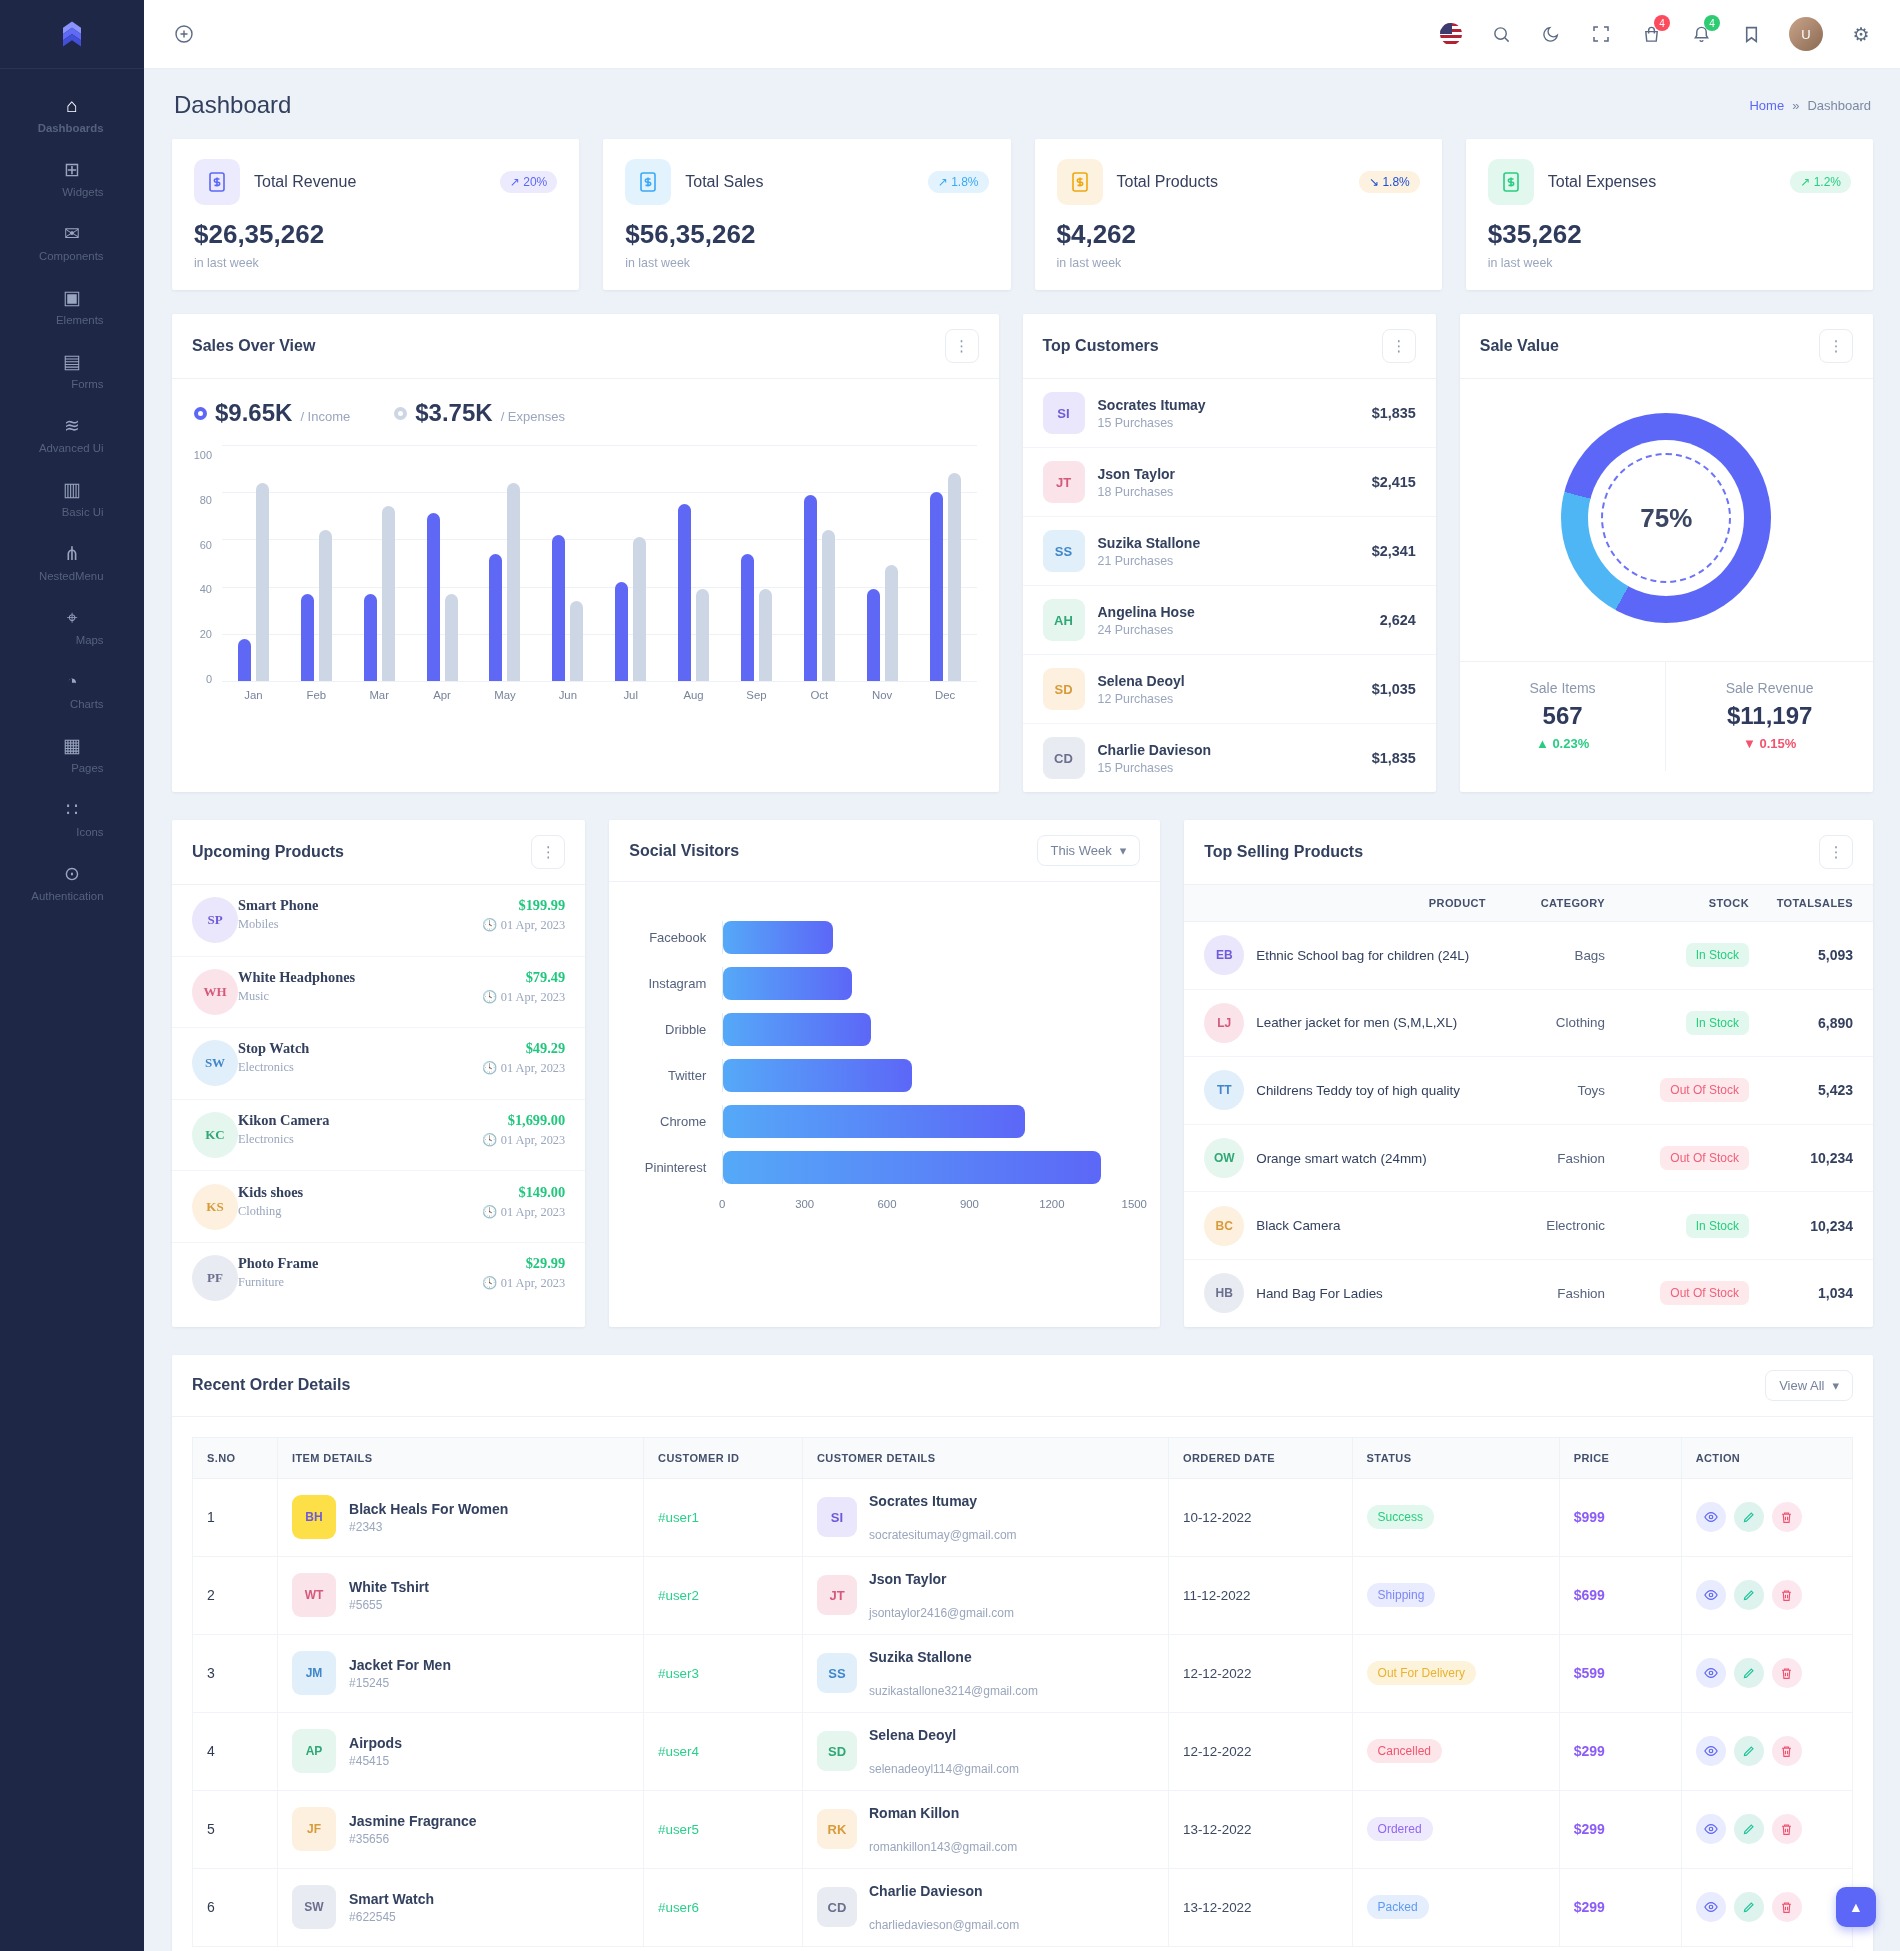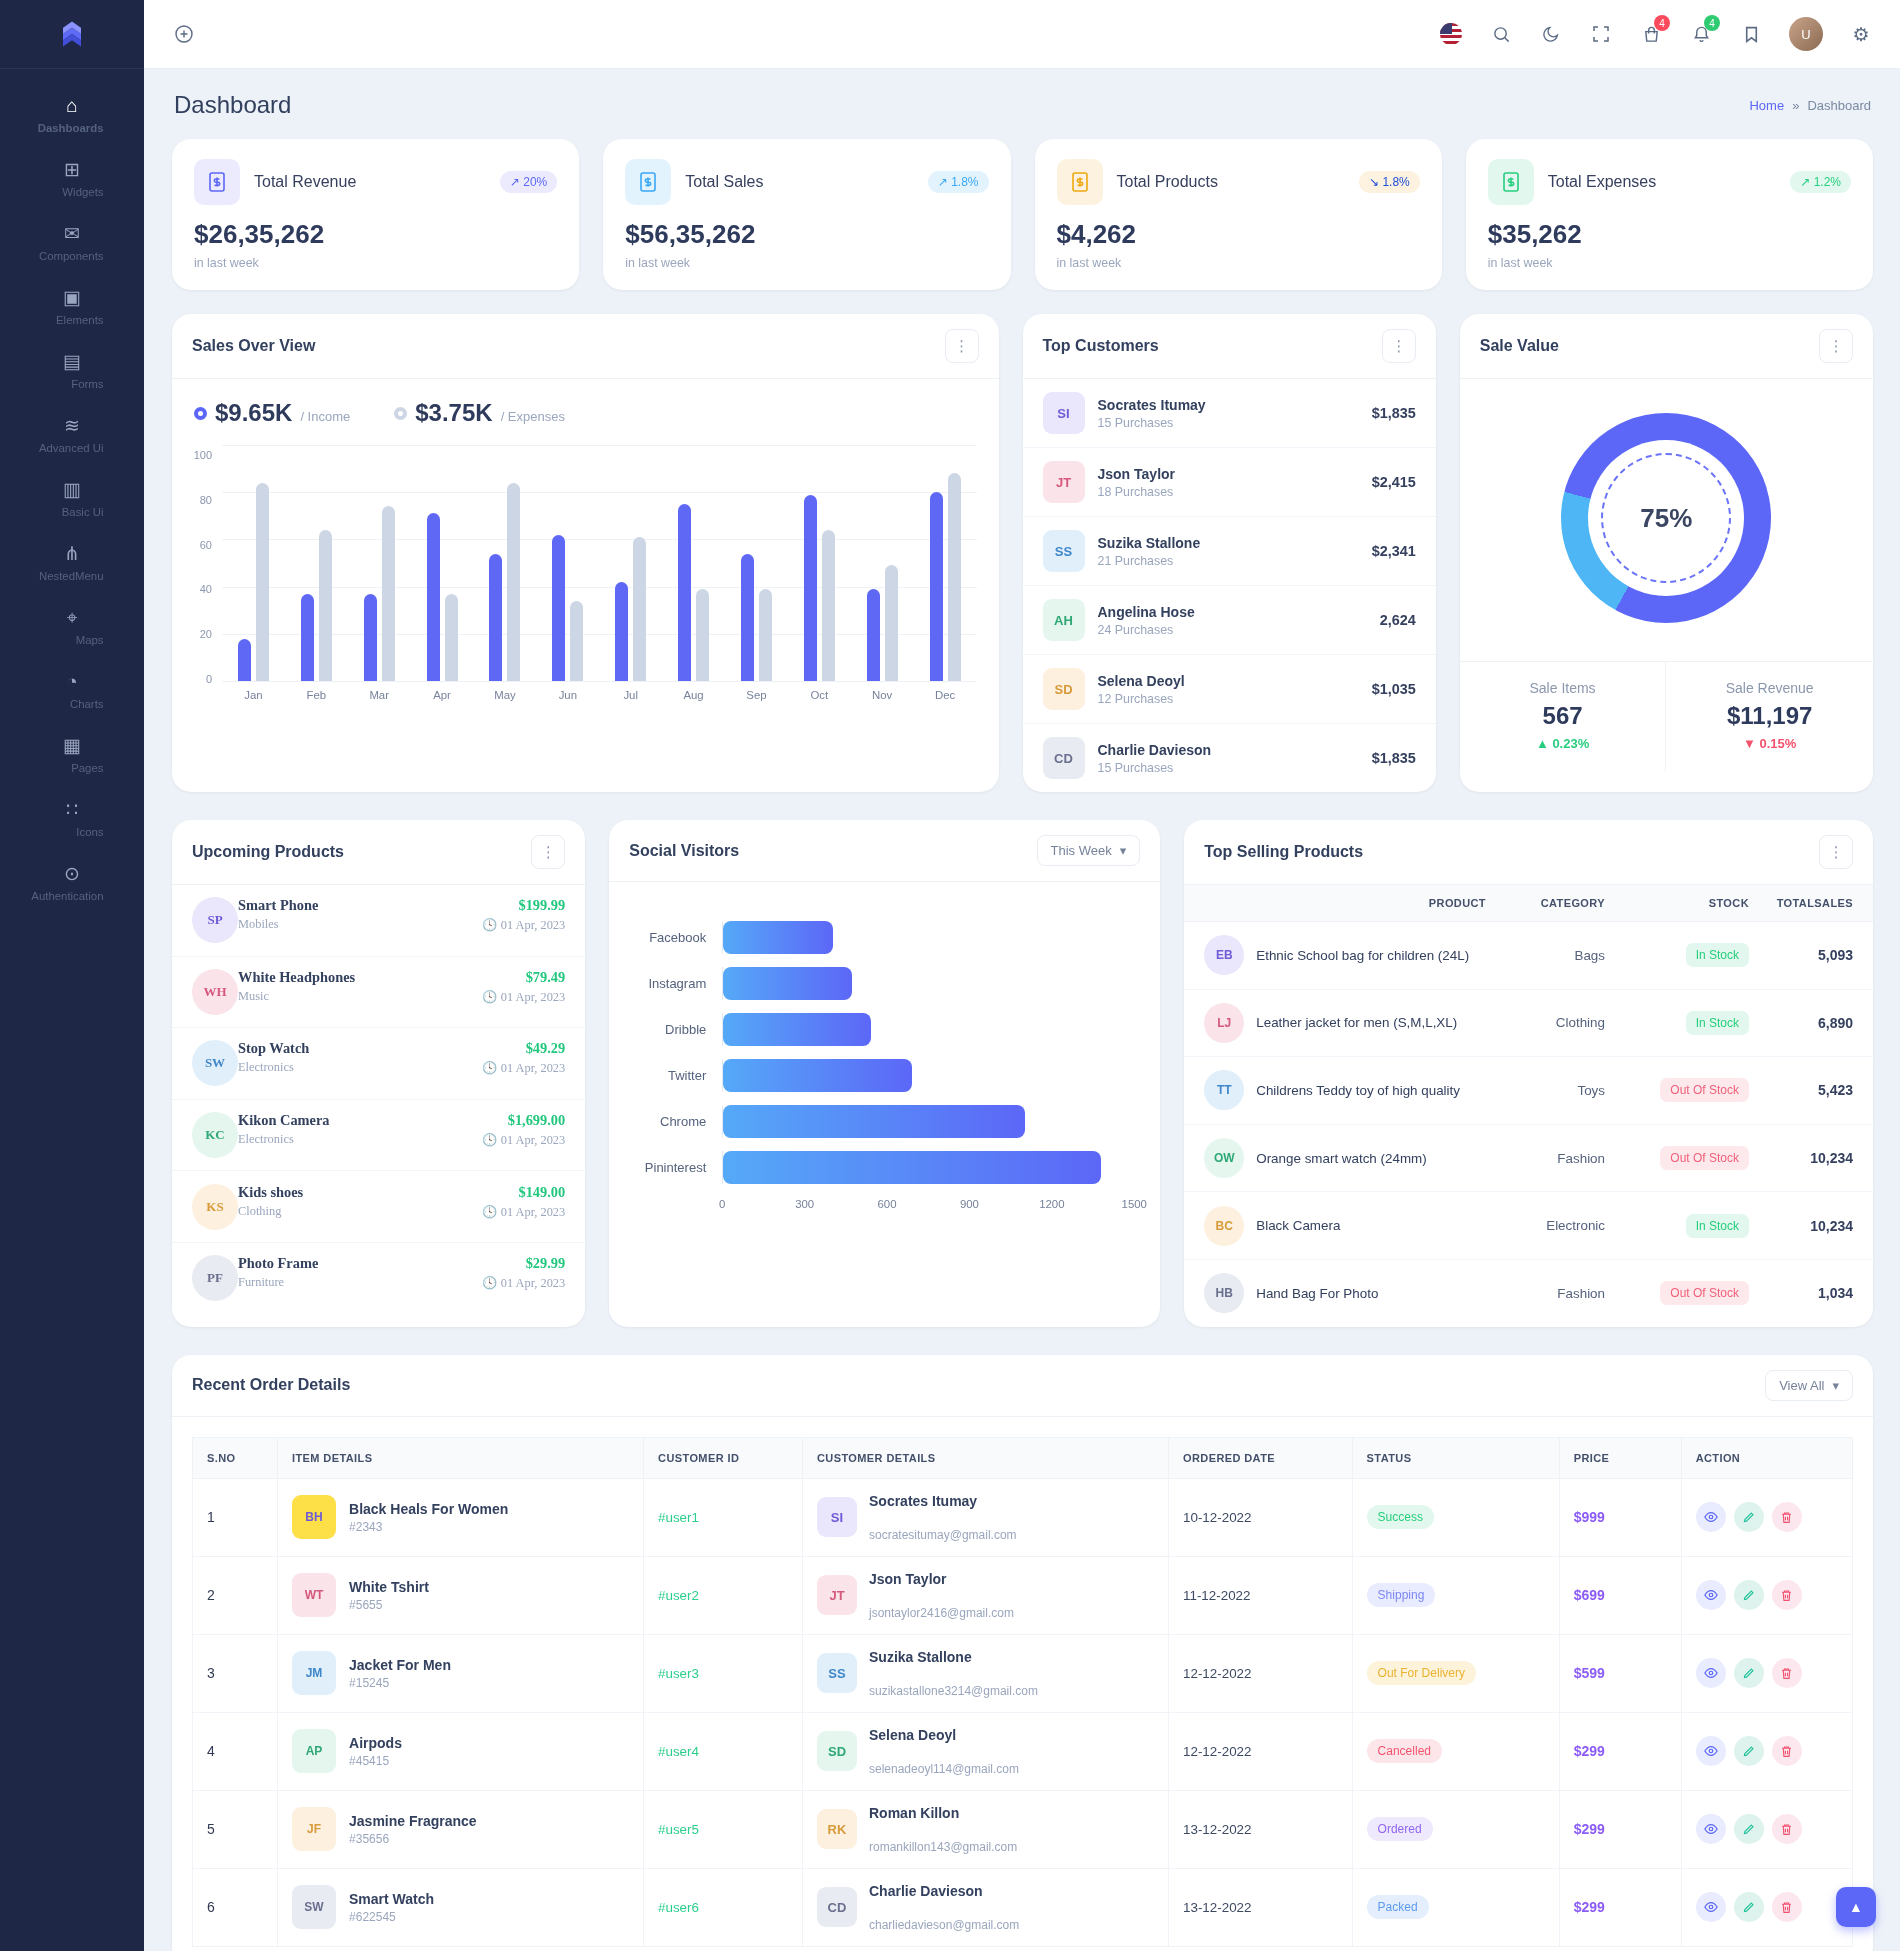--- a/index.html
+++ b/index.html
@@ -39,21 +39,21 @@
                 color:#fff; font-size:13px; display:flex; align-items:center; justify-content:center; cursor:pointer; }
   .gear-glyph { font-size:19px; }
 
   
   .content { padding:0 28px 10px; }
   .page-head { display:flex; align-items:center; justify-content:space-between; padding:22px 2px 20px; }
   .page-title { font-size:24px; font-weight:500; color:#32405e; }
   .breadcrumb { font-size:13px; color:#7a89a1; display:flex; gap:8px; align-items:center; }
   .breadcrumb .bc-home { color:#5c67f7; cursor:pointer; }
 
-  .card { background:#fff; border-radius:19px; box-shadow:0 1px 3px rgba(16,24,40,.06); }
+  .card { background:#fff; border-radius:2px; box-shadow:0 1px 3px rgba(16,24,40,.06); }
   .card-head { display:flex; align-items:center; justify-content:space-between;
                padding:15px 20px; border-bottom:1px solid #eef1f6; }
   .card-title { font-size:16px; font-weight:bold; color:#33415f; }
   .dots-btn { width:34px; height:34px; border:1px solid #e8ecf3; border-radius:8px; color:#8b97ad;
               display:flex; align-items:center; justify-content:center; font-size:15px; cursor:pointer; background:#fff; }
 
   
   .stats-row { display:grid; grid-template-columns:repeat(4,1fr); gap:24px; }
   .stat-card { padding:20px 22px; }
   .stat-top { display:flex; align-items:center; gap:14px; }
@@ -826,21 +826,21 @@
       <span class="tsp-name">Black Camera</span>
     </div>
     <span class="tsp-cat">Electronic</span>
     <span><span class="stock-pill stock-in">In Stock</span></span>
     <span class="tsp-sales">10,234</span>
   </div>
 
   <div class="tsp-row">
     <div class="tsp-prod">
       <div class="tsp-av" style="background: rgb(233, 235, 242); color: rgb(106, 111, 142);">HB</div>
-      <span class="tsp-name">Hand Bag For Photo</span>
+      <span class="tsp-name">Hand Bag For Ladies</span>
     </div>
     <span class="tsp-cat">Fashion</span>
     <span><span class="stock-pill stock-out">Out Of Stock</span></span>
     <span class="tsp-sales">1,034</span>
   </div>
 </div>
         </div>
       </div>
 
       <div class="card orders-card">

